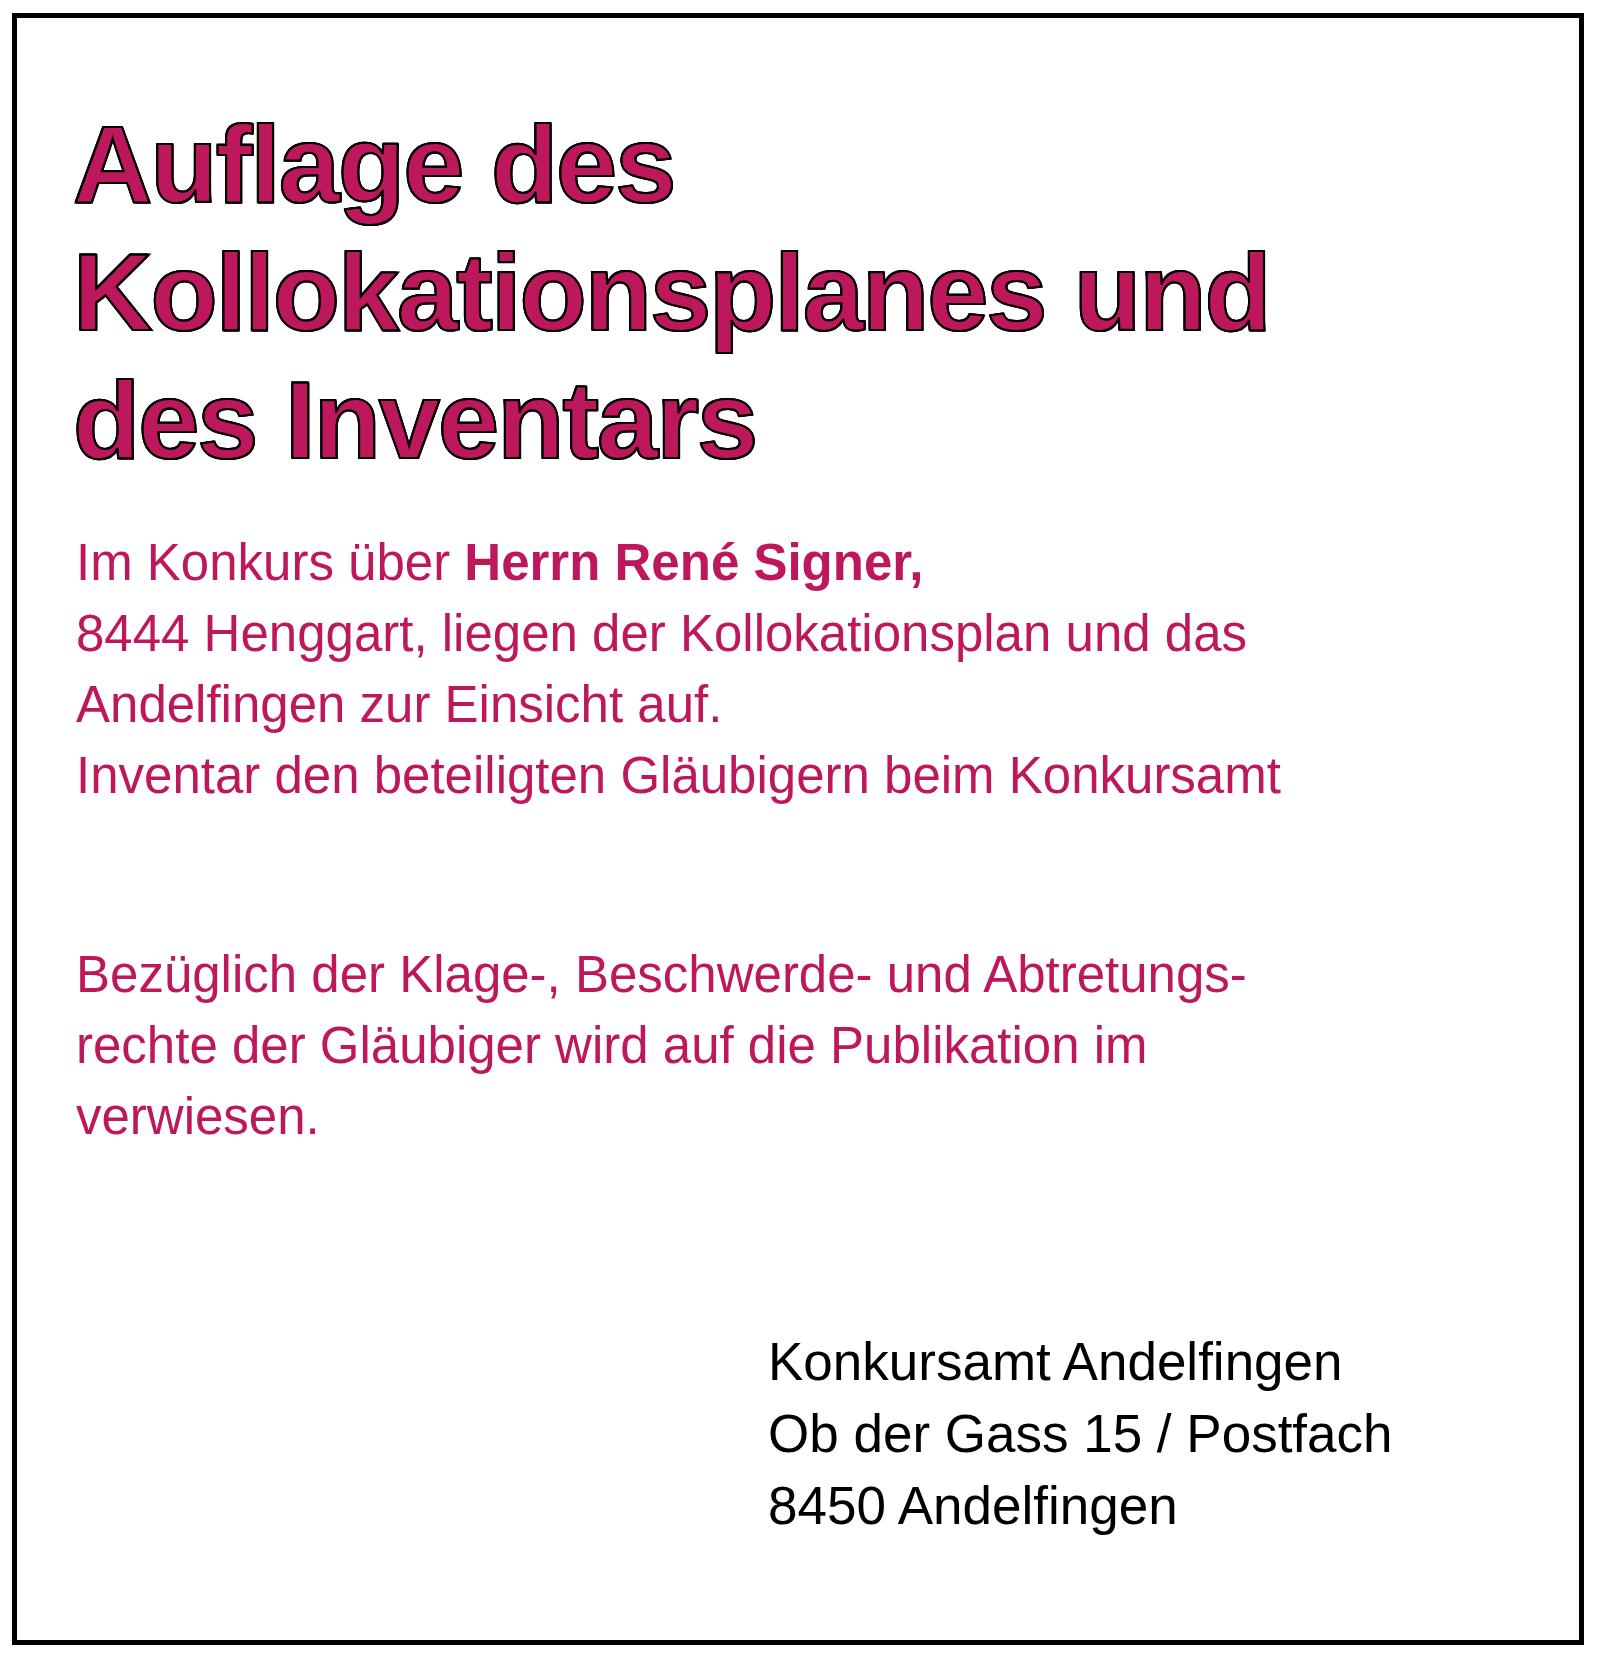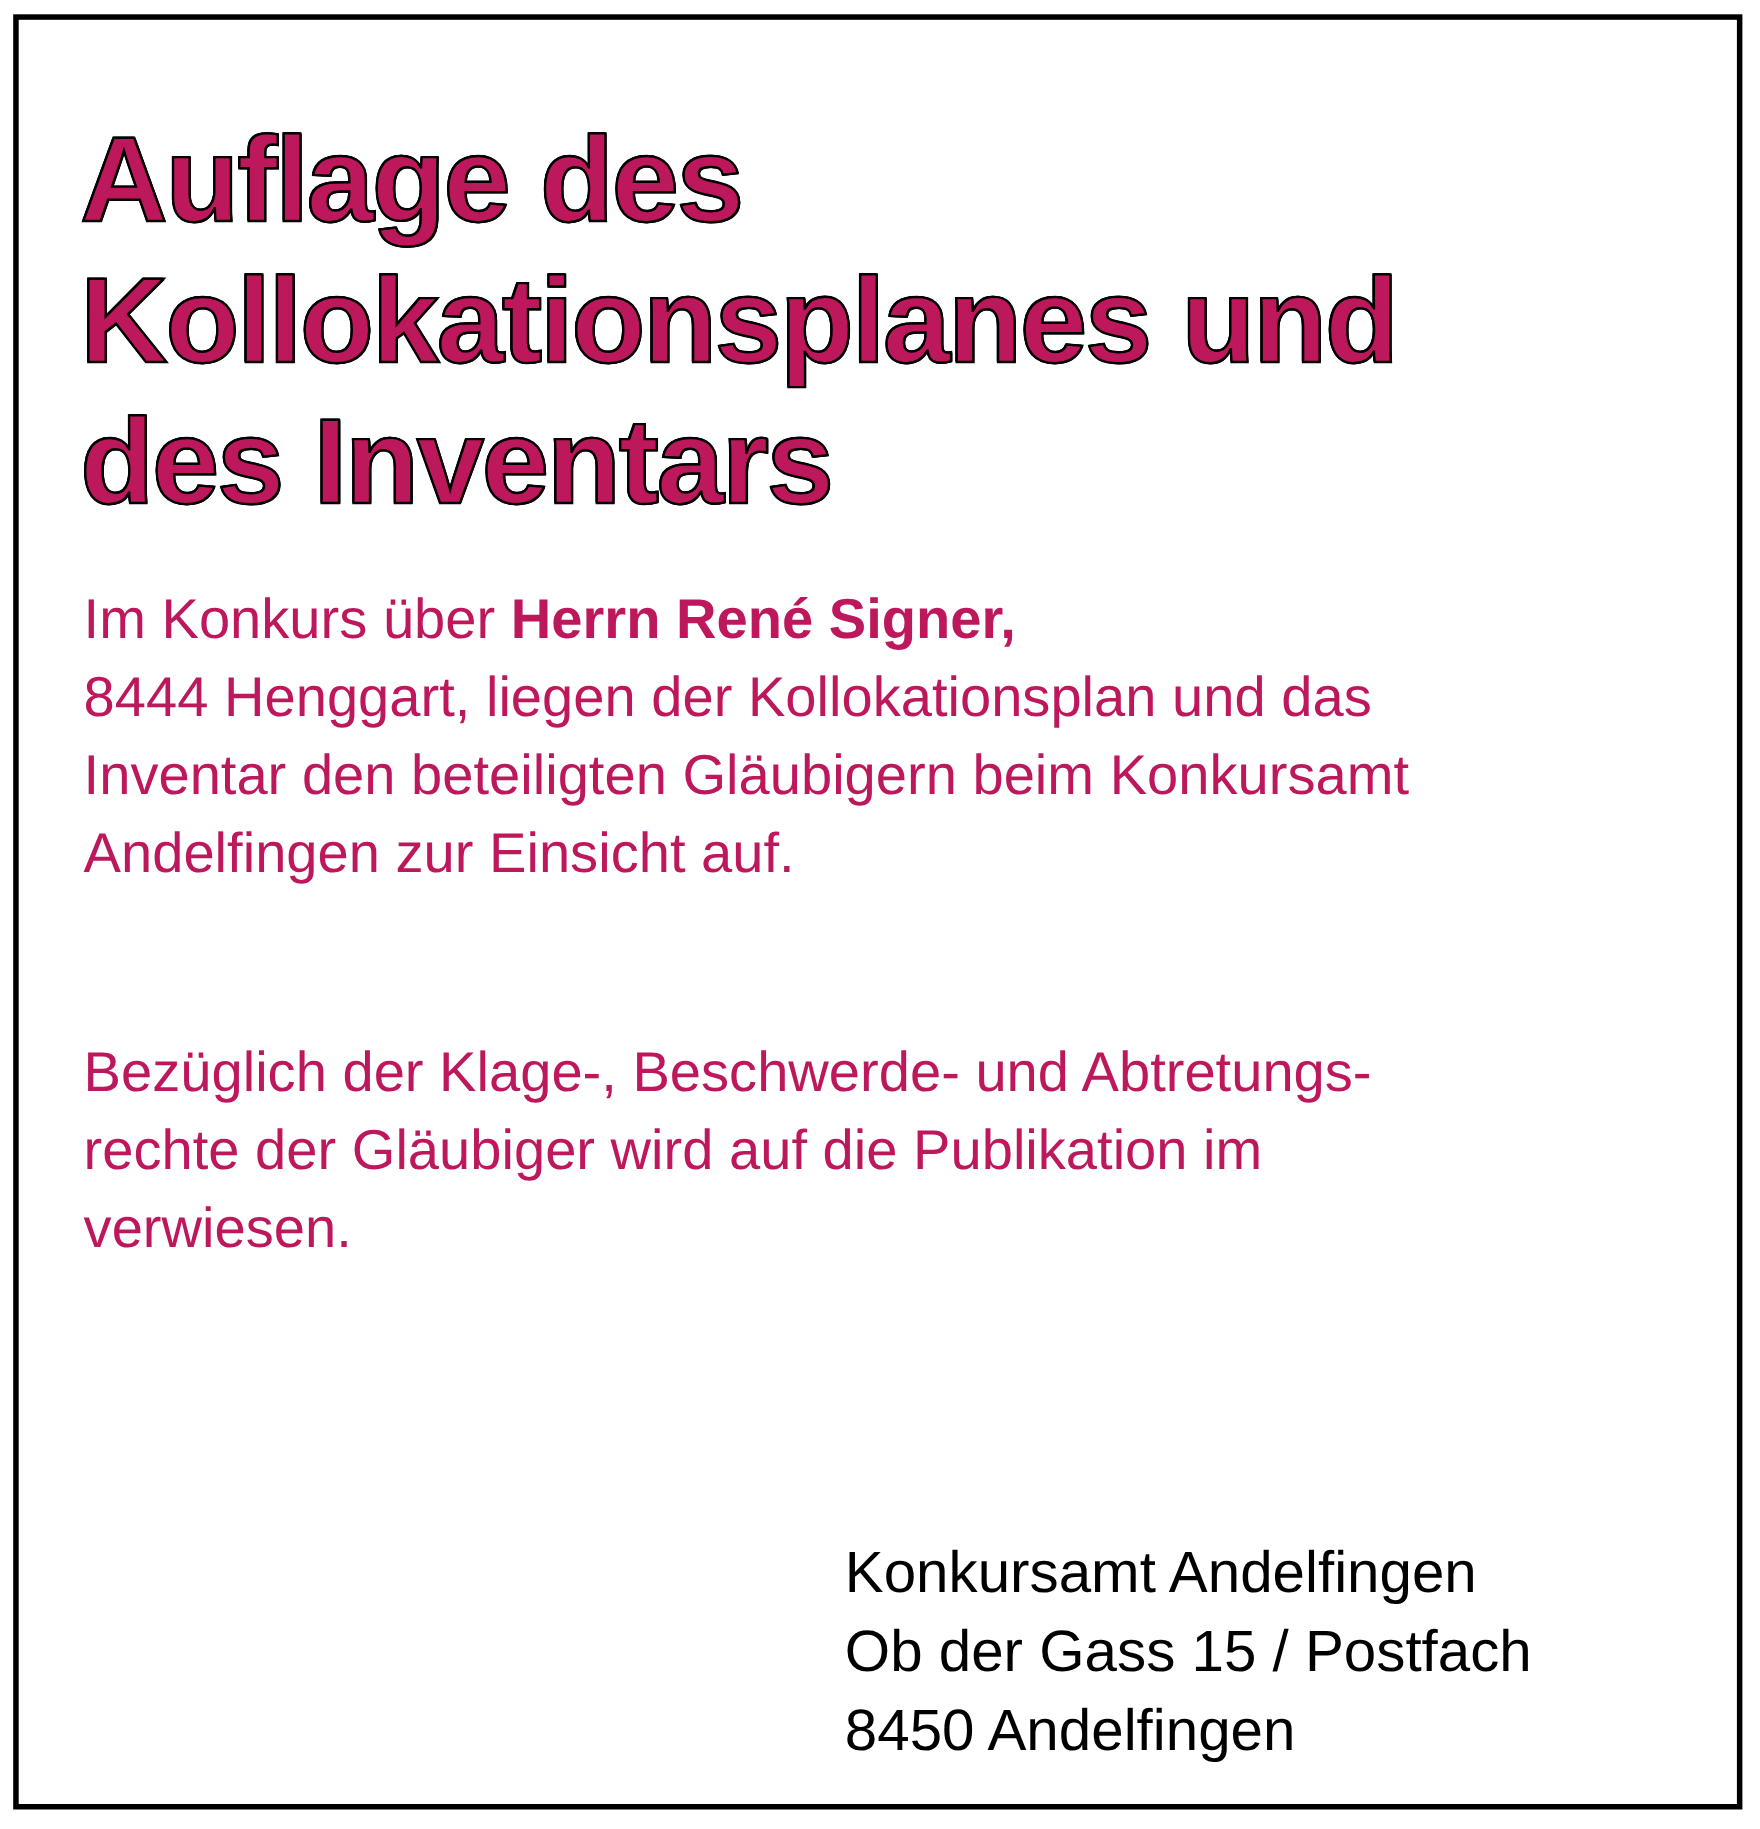--- a/index.html
+++ b/index.html
@@ -47,21 +47,21 @@
     line-height: 71px;
     color: #be185d;
     white-space: nowrap;
   }
   .para-intro   { top: 527px; }
   .para-rights  { top: 939px; }
   .dateline     { top: 1270px; }
   .signature {
     position: absolute;
     left: 768px;
-    top: 1394px;
+    top: 1326px;
     font-size: 53px;
     line-height: 72px;
     color: #000000;
     white-space: nowrap;
   }
   .bold { font-weight: bold; }
 </style>
 </head>
 <body>
 
@@ -71,22 +71,22 @@
 
   <h1 class="title">
     <div>Auflage des</div>
     <div>Kollokationsplanes und</div>
     <div>des Inventars</div>
   </h1>
 
   <div class="body-text para-intro">
     <div><span>Im Konkurs über </span><span class="bold">Herrn René Signer,</span></div>
     <div>8444 Henggart, liegen der Kollokationsplan und das</div>
+    <div>Andelfingen zur Einsicht auf.</div>
     <div>Inventar den beteiligten Gläubigern beim Konkursamt</div>
-    <div>Andelfingen zur Einsicht auf.</div>
   </div>
 
   <div class="body-text para-rights">
     <div>Bezüglich der Klage-, Beschwerde- und Abtretungs-</div>
     <div>rechte der Gläubiger wird auf die Publikation im</div>
     <div>verwiesen.</div>
   </div>
 
 
   <div class="signature">

